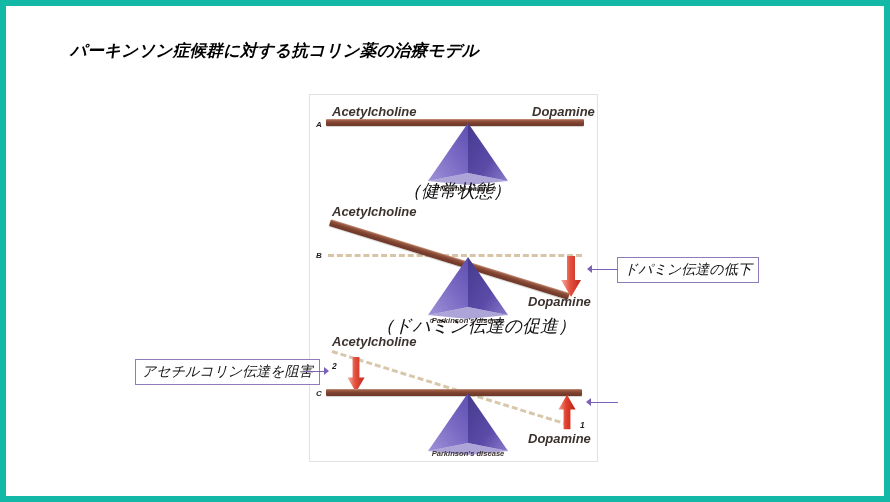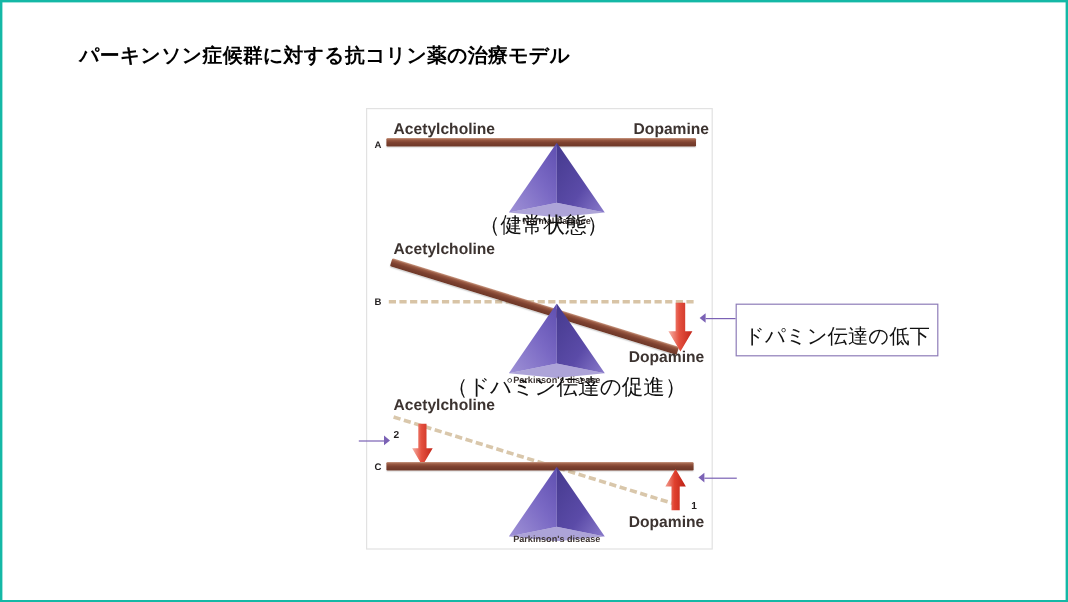--- a/index.html
+++ b/index.html
@@ -5,22 +5,23 @@
   html,body{margin:0;padding:0;background:#ffffff;}
   body{
     font-family:"Liberation Sans","DejaVu Sans",sans-serif;
     -webkit-font-smoothing:antialiased;
   }
   #slide{
     position:relative;
     width:890px;height:502px;
     box-sizing:border-box;
     background:#ffffff;
-    border:2px solid #14b8a6;
+    border:6px solid #14b8a6;
     overflow:hidden;
+    font-style:italic;
   }
   
   #title{
     position:absolute;
     left:64px; top:34px;
     font-size:16.5px;
     font-weight:bold;
     color:#000000;
     letter-spacing:0.3px;
     white-space:nowrap;
@@ -96,23 +97,23 @@
     width:96px;height:62px;
   }
   
   .arrow-wrap{position:absolute;}
   
   .callout{
     position:absolute;
     border:1px solid #8e7cb8;
     background:#ffffff;
     color:#111111;
-    font-size:17px;
+    font-size:14px;
     line-height:1.22;
-    padding:17px 6px 4px 6px;
+    padding:3px 6px 4px 6px;
     white-space:nowrap;
     box-sizing:border-box;
   }
   .connector{
     position:absolute;
     height:0;
     border-top:1px solid #7b62b5;
   }
   .conn-head{
     position:absolute;
@@ -256,19 +257,22 @@
 
   <div class="jp-caption" style="left:370px; top:311px;">（ドパミン伝達の促進）</div>
 
 
   <div class="connector" style="left:586px; top:263px; width:26px;"></div>
   <div class="conn-head left" style="left:581px; top:259px;"></div>
   <div class="callout" style="left:611px; top:251px;">
     <span>ドパミン伝達の低下</span>
   </div>
 
+  <div class="callout" style="left:129px; top:353px;">
+    <span>アセチルコリン伝達を阻害</span>
+  </div>
   <div class="connector" style="left:297px; top:365px; width:22px;"></div>
   <div class="conn-head right" style="left:318px; top:361px;"></div>
 
   <div class="connector" style="left:585px; top:396px; width:27px;"></div>
   <div class="conn-head left" style="left:580px; top:392px;"></div>
 
 </div>
 
 </body></html>

